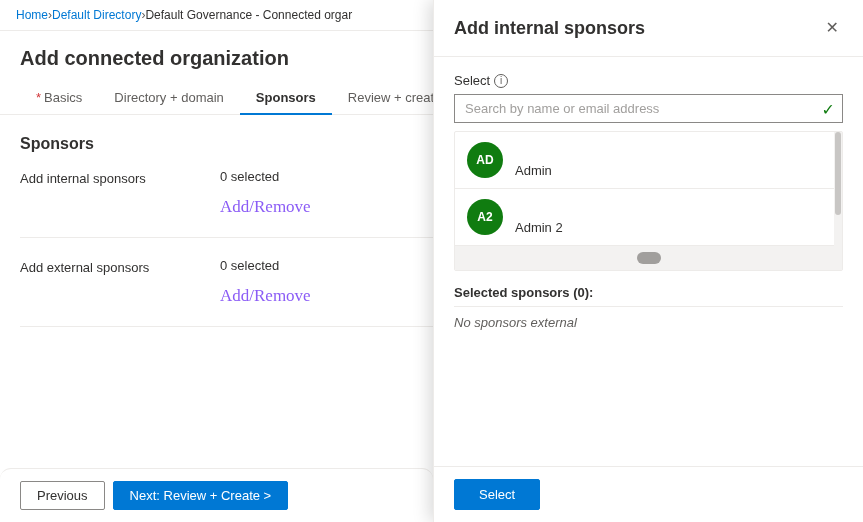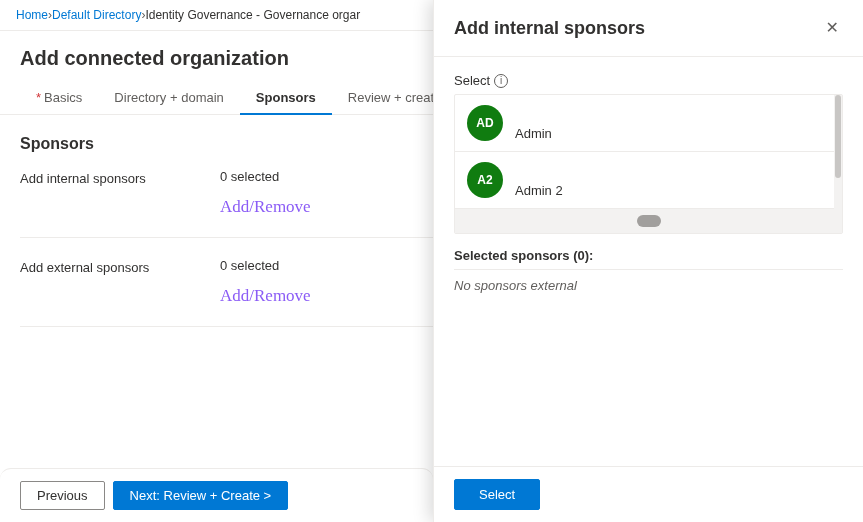--- a/index.html
+++ b/index.html
@@ -346,21 +346,21 @@
 </head>
 <body>
 
 <div class="main-page">
 
   <div class="breadcrumb">
     <a>Home</a>
     <span class="sep">›</span>
     <a>Default Directory</a>
     <span class="sep">›</span>
-    <span class="active">Identity Governance - Governance orgar</span>
+    <span class="active">Default Governance - Connected orgar</span>
   </div>
 
   <div class="page-title">Add connected organization</div>
 
   <div class="tabs">
     <div class="tab">
       <span class="required">*</span><span>Basics</span>
     </div>
     <div class="tab">
       <span>Directory + domain</span>
@@ -405,20 +405,24 @@
       <button class="close-btn">✕</button>
     </div>
 
     <div class="panel-body">
 
       <div class="select-label">
         <span>Select</span>
         <span class="info-icon">i</span>
       </div>
 
+      <div class="search-box">
+        <input class="search-input" type="text" placeholder="Search by name or email address" style="">
+        <span class="search-check">✓</span>
+      </div>
 
       <div class="user-list">
         <div class="user-item">
           <div class="avatar">AD</div>
           <span class="user-name">Admin</span>
         </div>
         <div class="user-item">
           <div class="avatar">A2</div>
           <span class="user-name">Admin 2</span>
         </div>

